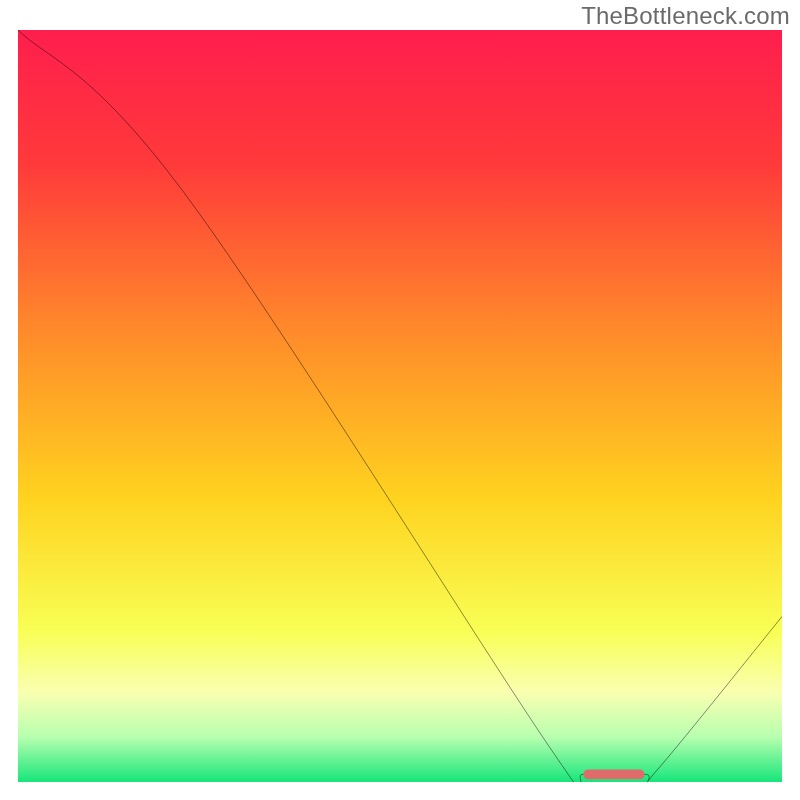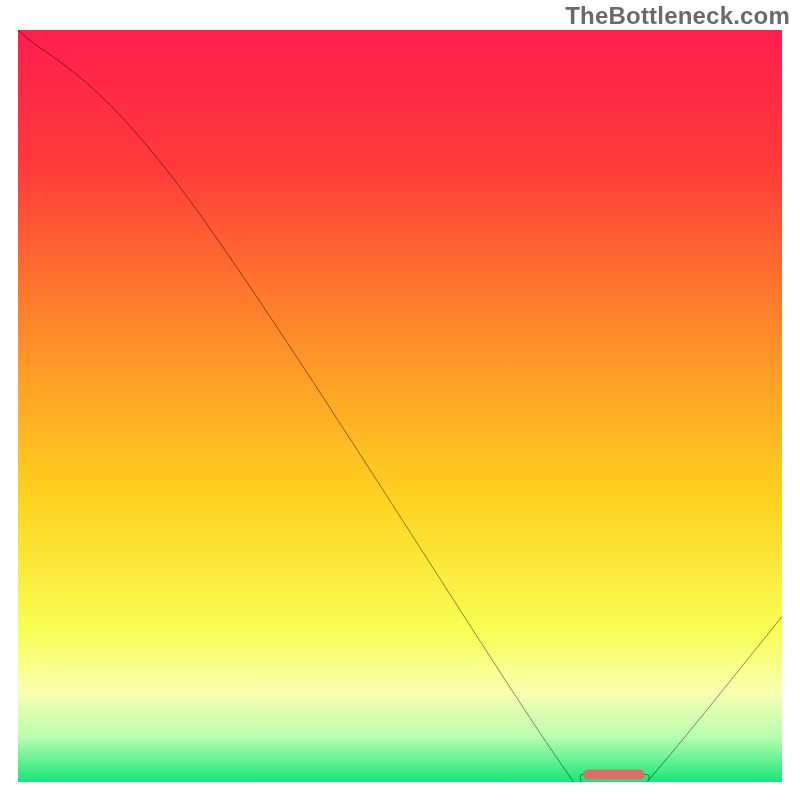--- a/index.html
+++ b/index.html
@@ -14,21 +14,21 @@
   .stage {
     position: relative;
     width: 800px;
     height: 800px;
   }
   .watermark {
     position: absolute;
     top: 2px;
     right: 10px;
     font-size: 24px;
-    font-weight: 700;
+    font-weight: 400;
     color: #6a6a6a;
     letter-spacing: 0.2px;
     z-index: 10;
   }
   .plot {
     position: absolute;
     
     left: 18px;
     top: 30px;
     width: 764px;   

